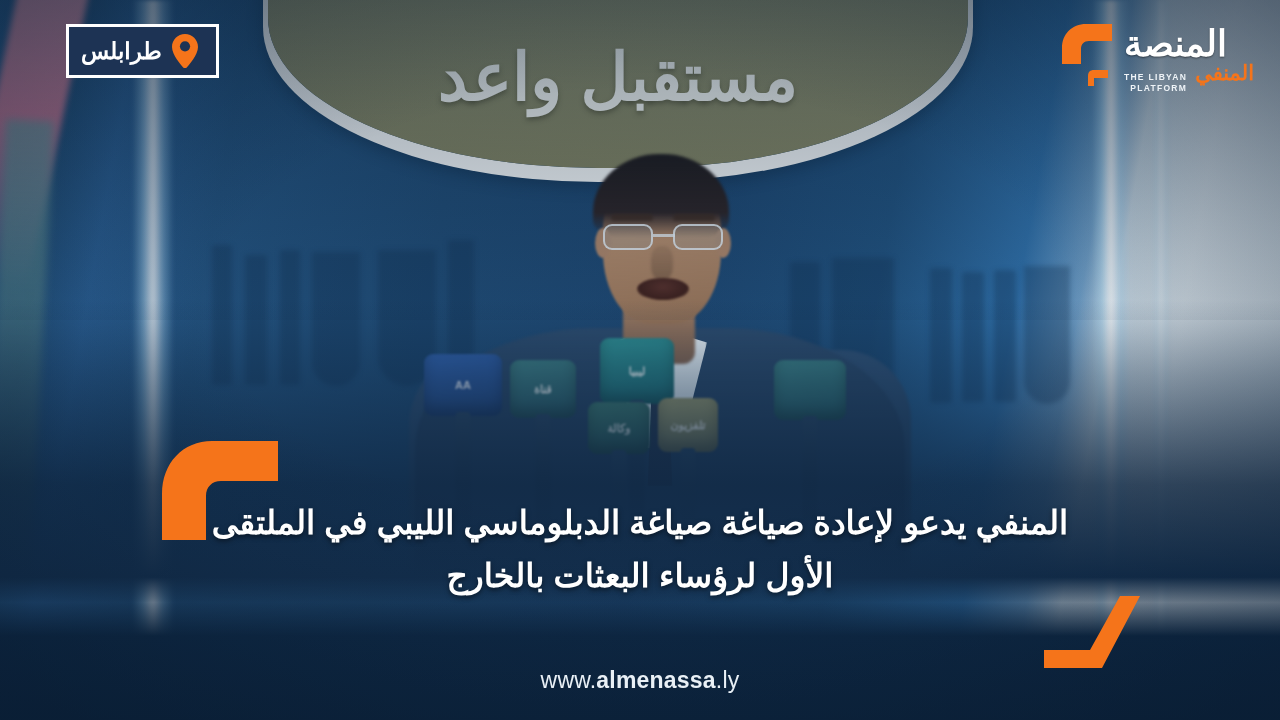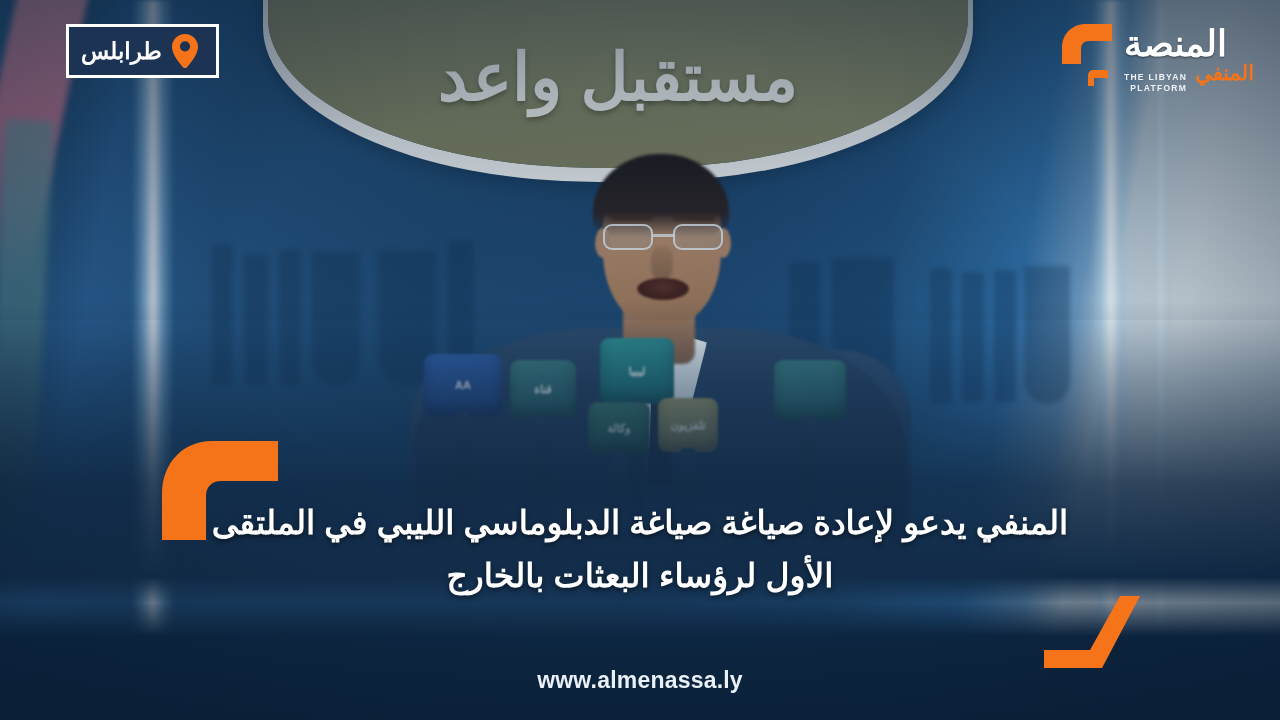--- a/index.html
+++ b/index.html
@@ -273,21 +273,21 @@
   
   .site-url {
     position:absolute; left:0; right:0; bottom:26px;
     text-align:center;
     color:#e9f0f6;
     font-size:23px;
     letter-spacing:.2px;
     direction:ltr;
   }
   .site-url .u-mid { font-weight:700; }
-  .site-url .u-thin { font-weight:700; }
+  .site-url .u-thin { font-weight:400; }
 </style>
 </head>
 <body>
 
 <div class="stage">
 
   <div class="photo">
 
     <div class="wall-base"></div>
     <div class="flag-pink"></div>

